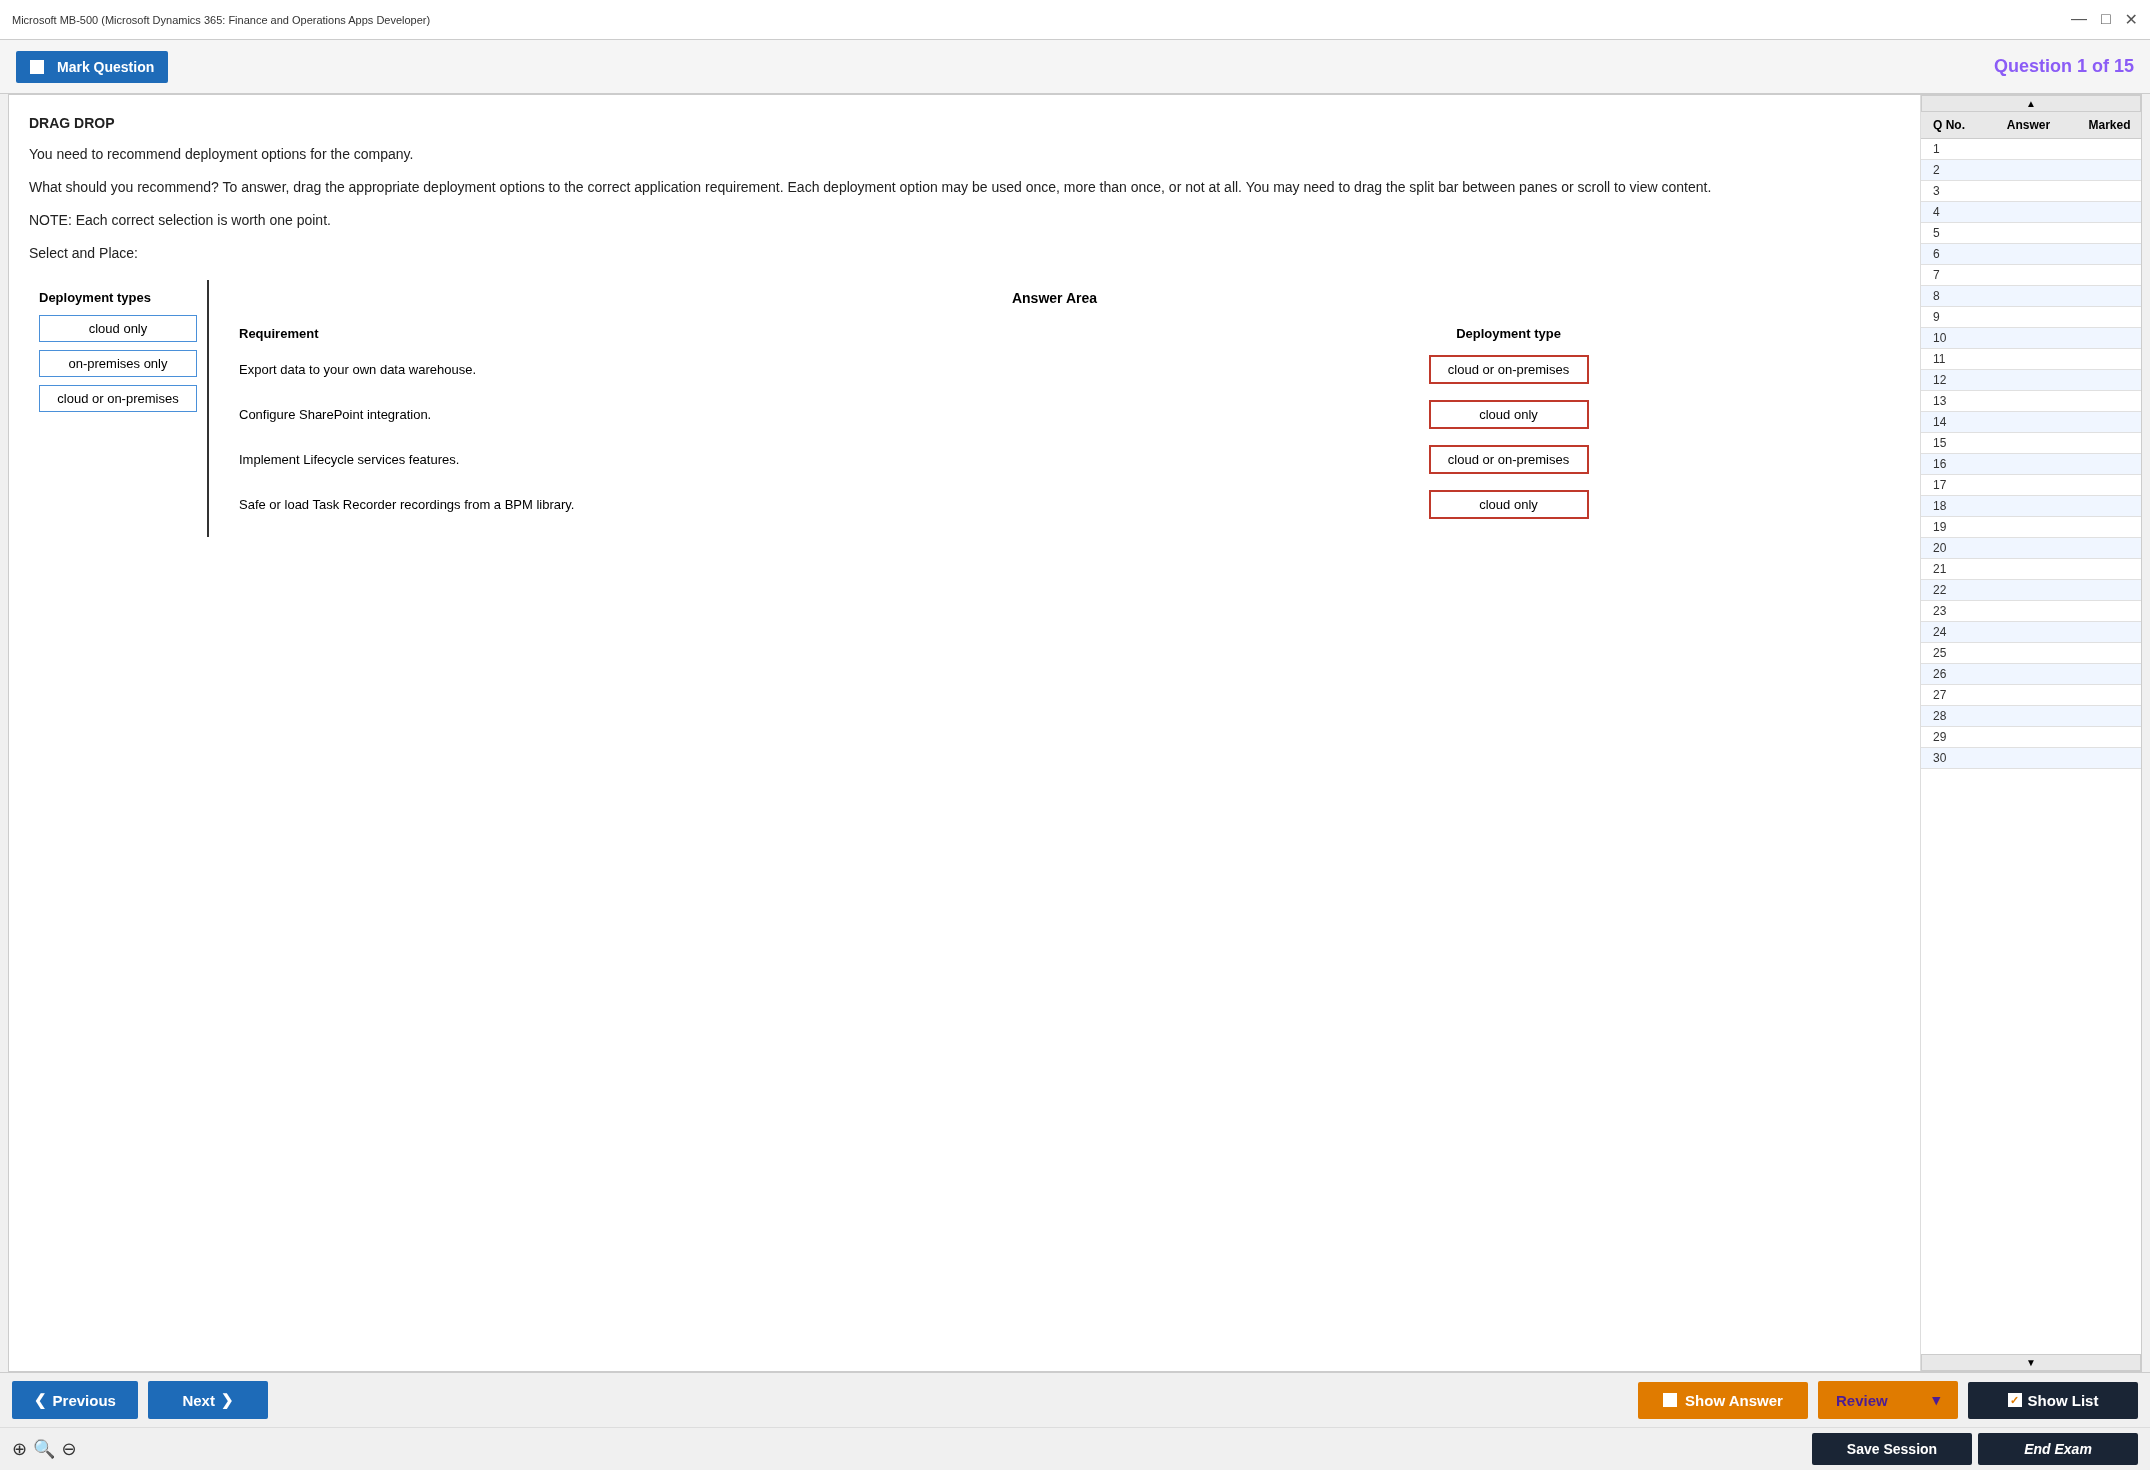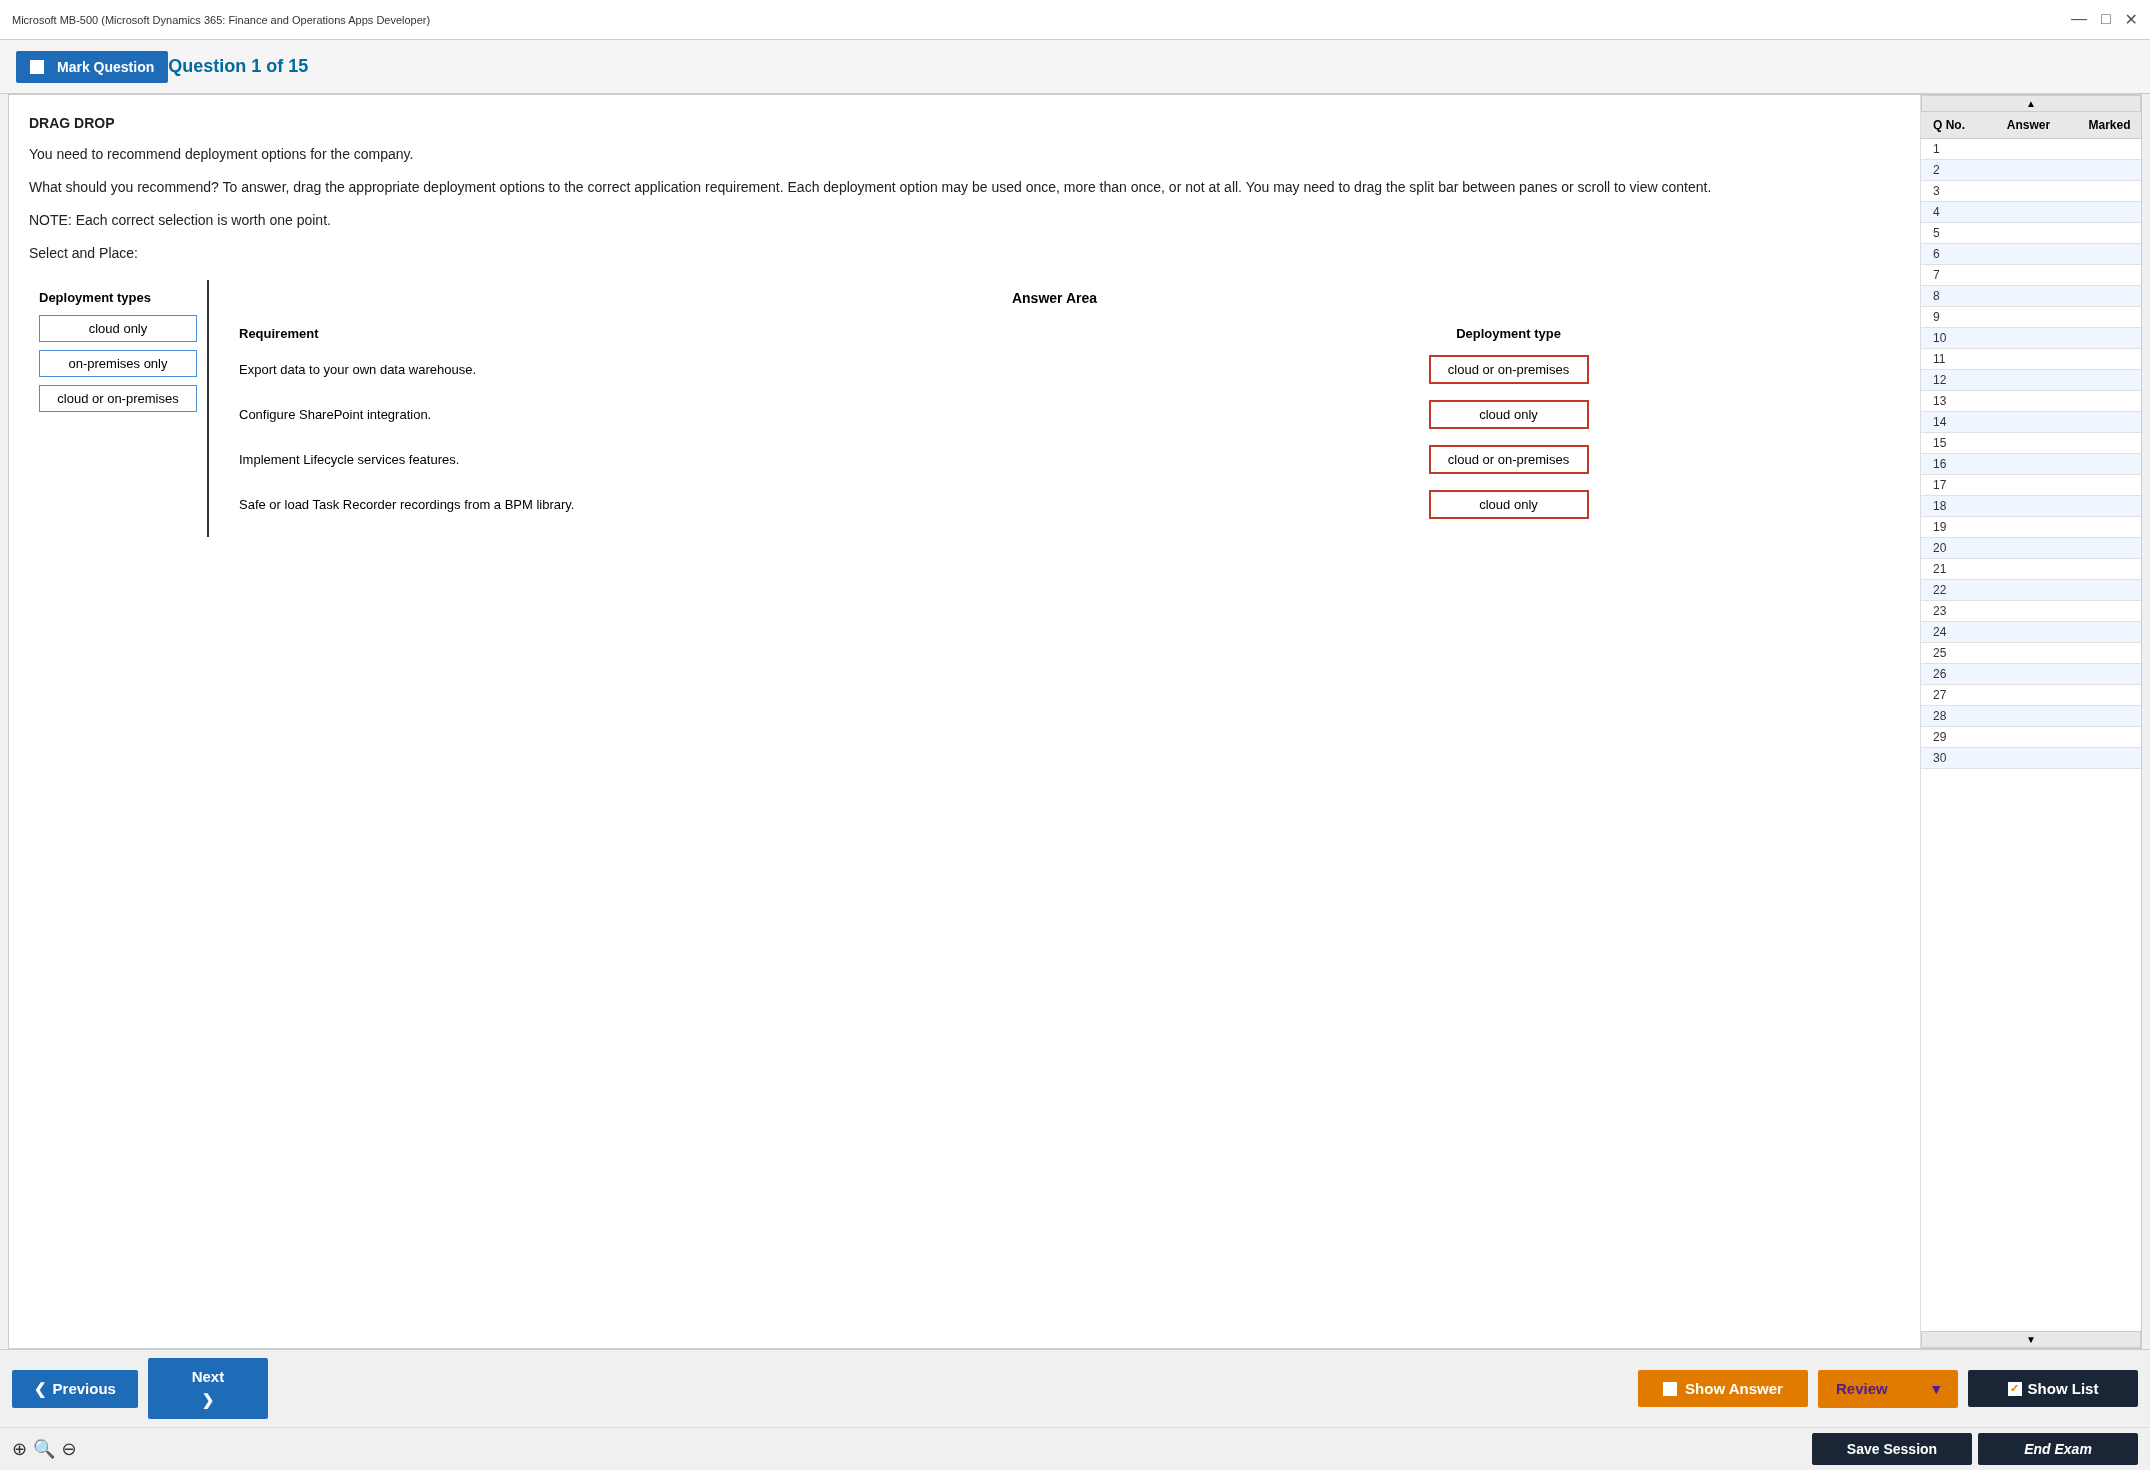--- a/index.html
+++ b/index.html
@@ -43,24 +43,24 @@
     }
     .mark-question-btn .checkbox-icon {
       width: 14px; height: 14px;
       border: 2px solid #fff;
       background: #fff;
       display: inline-block;
       position: relative;
     }
     .question-title {
       flex: 1;
-      text-align: left;
+      text-align: right;
       font-size: 18px;
       font-weight: bold;
-      color: #0369a1;
+      color: #8b5cf6;
     }
 
     
     .main {
       flex: 1;
       display: flex;
       overflow: hidden;
       background: #fff;
       border: 1px solid #ccc;
       margin: 0 8px;
@@ -191,21 +191,20 @@
       padding: 10px 22px;
       font-size: 15px;
       font-weight: bold;
       cursor: pointer;
       border-radius: 2px;
       display: flex;
       align-items: center;
       gap: 6px;
       min-width: 120px;
       justify-content: center;
-      flex-direction: column;
     }
     .btn-orange {
       background: #e07b00;
       color: #fff;
       border: none;
       padding: 10px 18px;
       font-size: 15px;
       font-weight: bold;
       cursor: pointer;
       border-radius: 2px;

